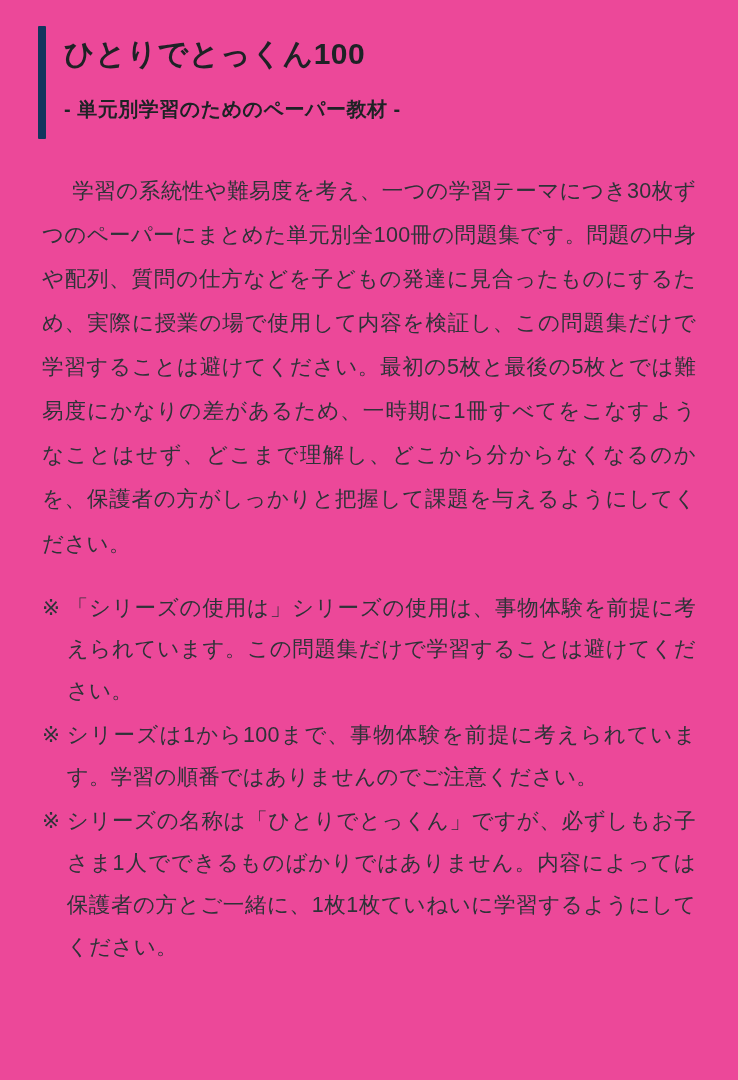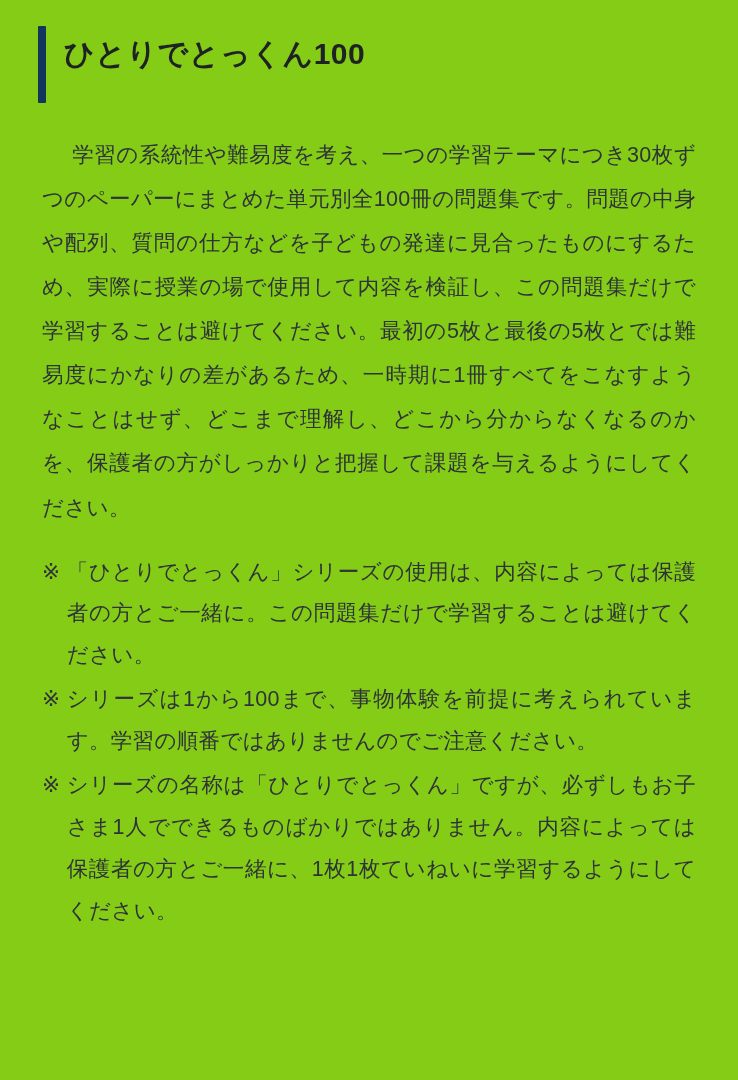--- a/index.html
+++ b/index.html
@@ -13,21 +13,21 @@
     background: #f3f1ec;
     font-family: "Liberation Sans", "DejaVu Sans", sans-serif;
     color: #2e3338;
     -webkit-font-smoothing: antialiased;
   }
   .page {
     width: 738px;
     min-height: 1080px;
     box-sizing: border-box;
     padding: 22px 38px 40px 38px;
-    background: #84cc16;
+    background: #ec4899;
   }
 
   
   .header {
     position: relative;
     padding: 6px 0 12px 26px;
     margin-bottom: 26px;
   }
   .header-rule {
     position: absolute;
@@ -96,29 +96,30 @@
   }
 </style>
 </head>
 <body>
 
 <div class="page">
 
   <div class="header">
     <div class="header-rule"></div>
     <h1 class="header-title">ひとりでとっくん100</h1>
+    <h2 class="header-subtitle">- 単元別学習のためのペーパー教材 -</h2>
   </div>
 
   <p class="body-text"><span class="indent"></span><span>学習の系統性や難易度を考え、一つの学習テーマにつき30枚ずつのペーパーにまとめた単元別全100冊の問題集です。問題の中身や配列、質問の仕方などを子どもの発達に見合ったものにするため、実際に授業の場で使用して内容を検証し、この問題集だけで学習することは避けてください。最初の5枚と最後の5枚とでは難易度にかなりの差があるため、一時期に1冊すべてをこなすようなことはせず、どこまで理解し、どこから分からなくなるのかを、保護者の方がしっかりと把握して課題を与えるようにしてください。</span></p>
 
   <div class="notes">
 
     <div class="note">
       <span class="note-marker">※</span>
-      <span class="note-body">「ひとりでとっくん」シリーズの使用は、内容によっては保護者の方とご一緒に。この問題集だけで学習することは避けてください。</span>
+      <span class="note-body">「シリーズの使用は」シリーズの使用は、事物体験を前提に考えられています。この問題集だけで学習することは避けてください。</span>
     </div>
 
     <div class="note">
       <span class="note-marker">※</span>
       <span class="note-body">シリーズは1から100まで、事物体験を前提に考えられています。学習の順番ではありませんのでご注意ください。</span>
     </div>
 
     <div class="note">
       <span class="note-marker">※</span>
       <span class="note-body">シリーズの名称は「ひとりでとっくん」ですが、必ずしもお子さま1人でできるものばかりではありません。内容によっては保護者の方とご一緒に、1枚1枚ていねいに学習するようにしてください。</span>

